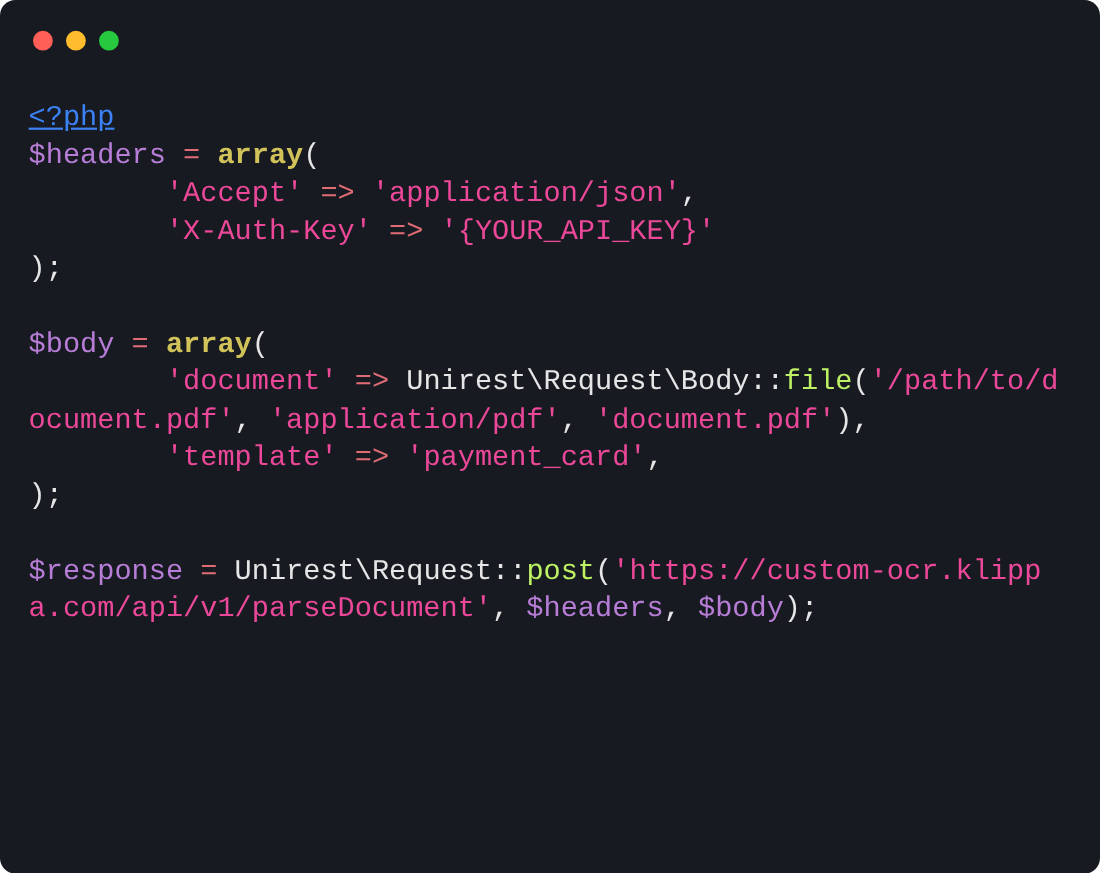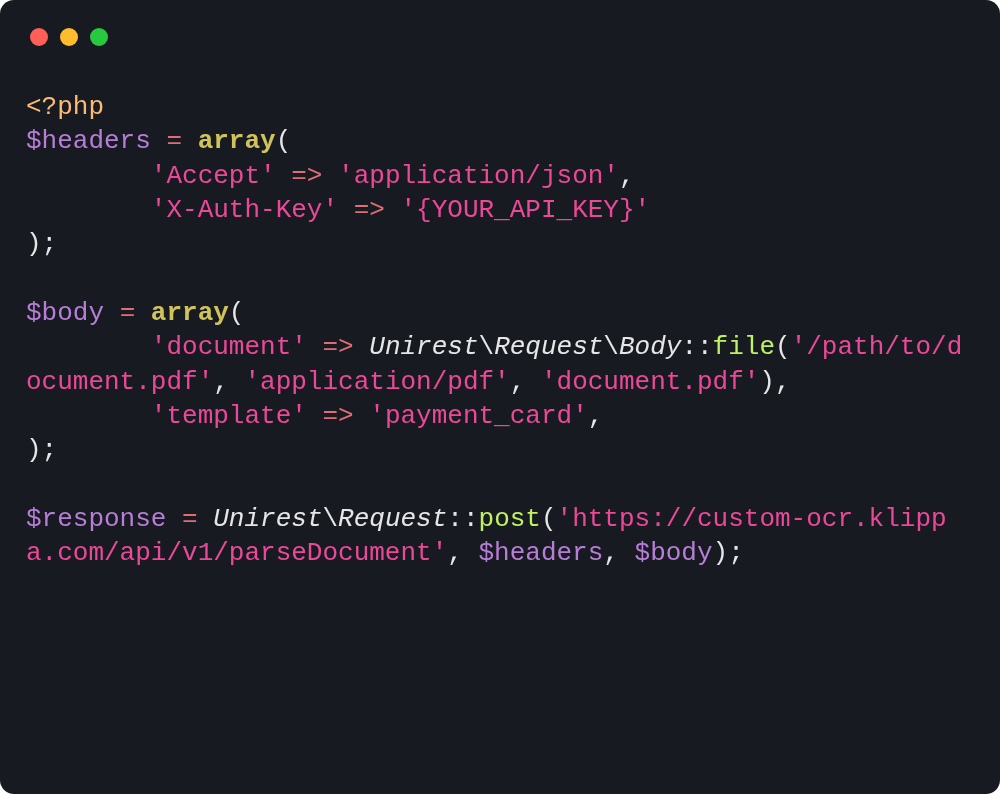--- a/index.html
+++ b/index.html
@@ -41,28 +41,28 @@
   .tl.green  { background: #27c93f; }
 
   pre.code {
     margin: 0;
     white-space: pre-wrap;
     word-break: break-all;
     font: inherit;
   }
 
   
-  .c-tag    { color: #fdba74; } 
+  .c-tag    { color: #3b82f6; text-decoration: underline; } 
   .c-var    { color: #b77dd7; } 
   .c-eq     { color: #e06c75; } 
   .c-arrow  { color: #e06c75; } 
   .c-punct  { color: #e6e6e6; } 
   .c-func   { color: #d1c35a; font-weight: bold; } 
   .c-str    { color: #ec4899; } 
-  .c-ns     { color: #e6e6e6; font-style: italic; } 
+  .c-ns     { color: #e6e6e6; } 
   .c-dcolon { color: #e6e6e6; } 
   .c-method { color: #bef264; } 
 </style>
 </head>
 <body>
 
 <div class="window">
   <div class="traffic-lights">
     <span class="tl red"></span>
     <span class="tl yellow"></span>

